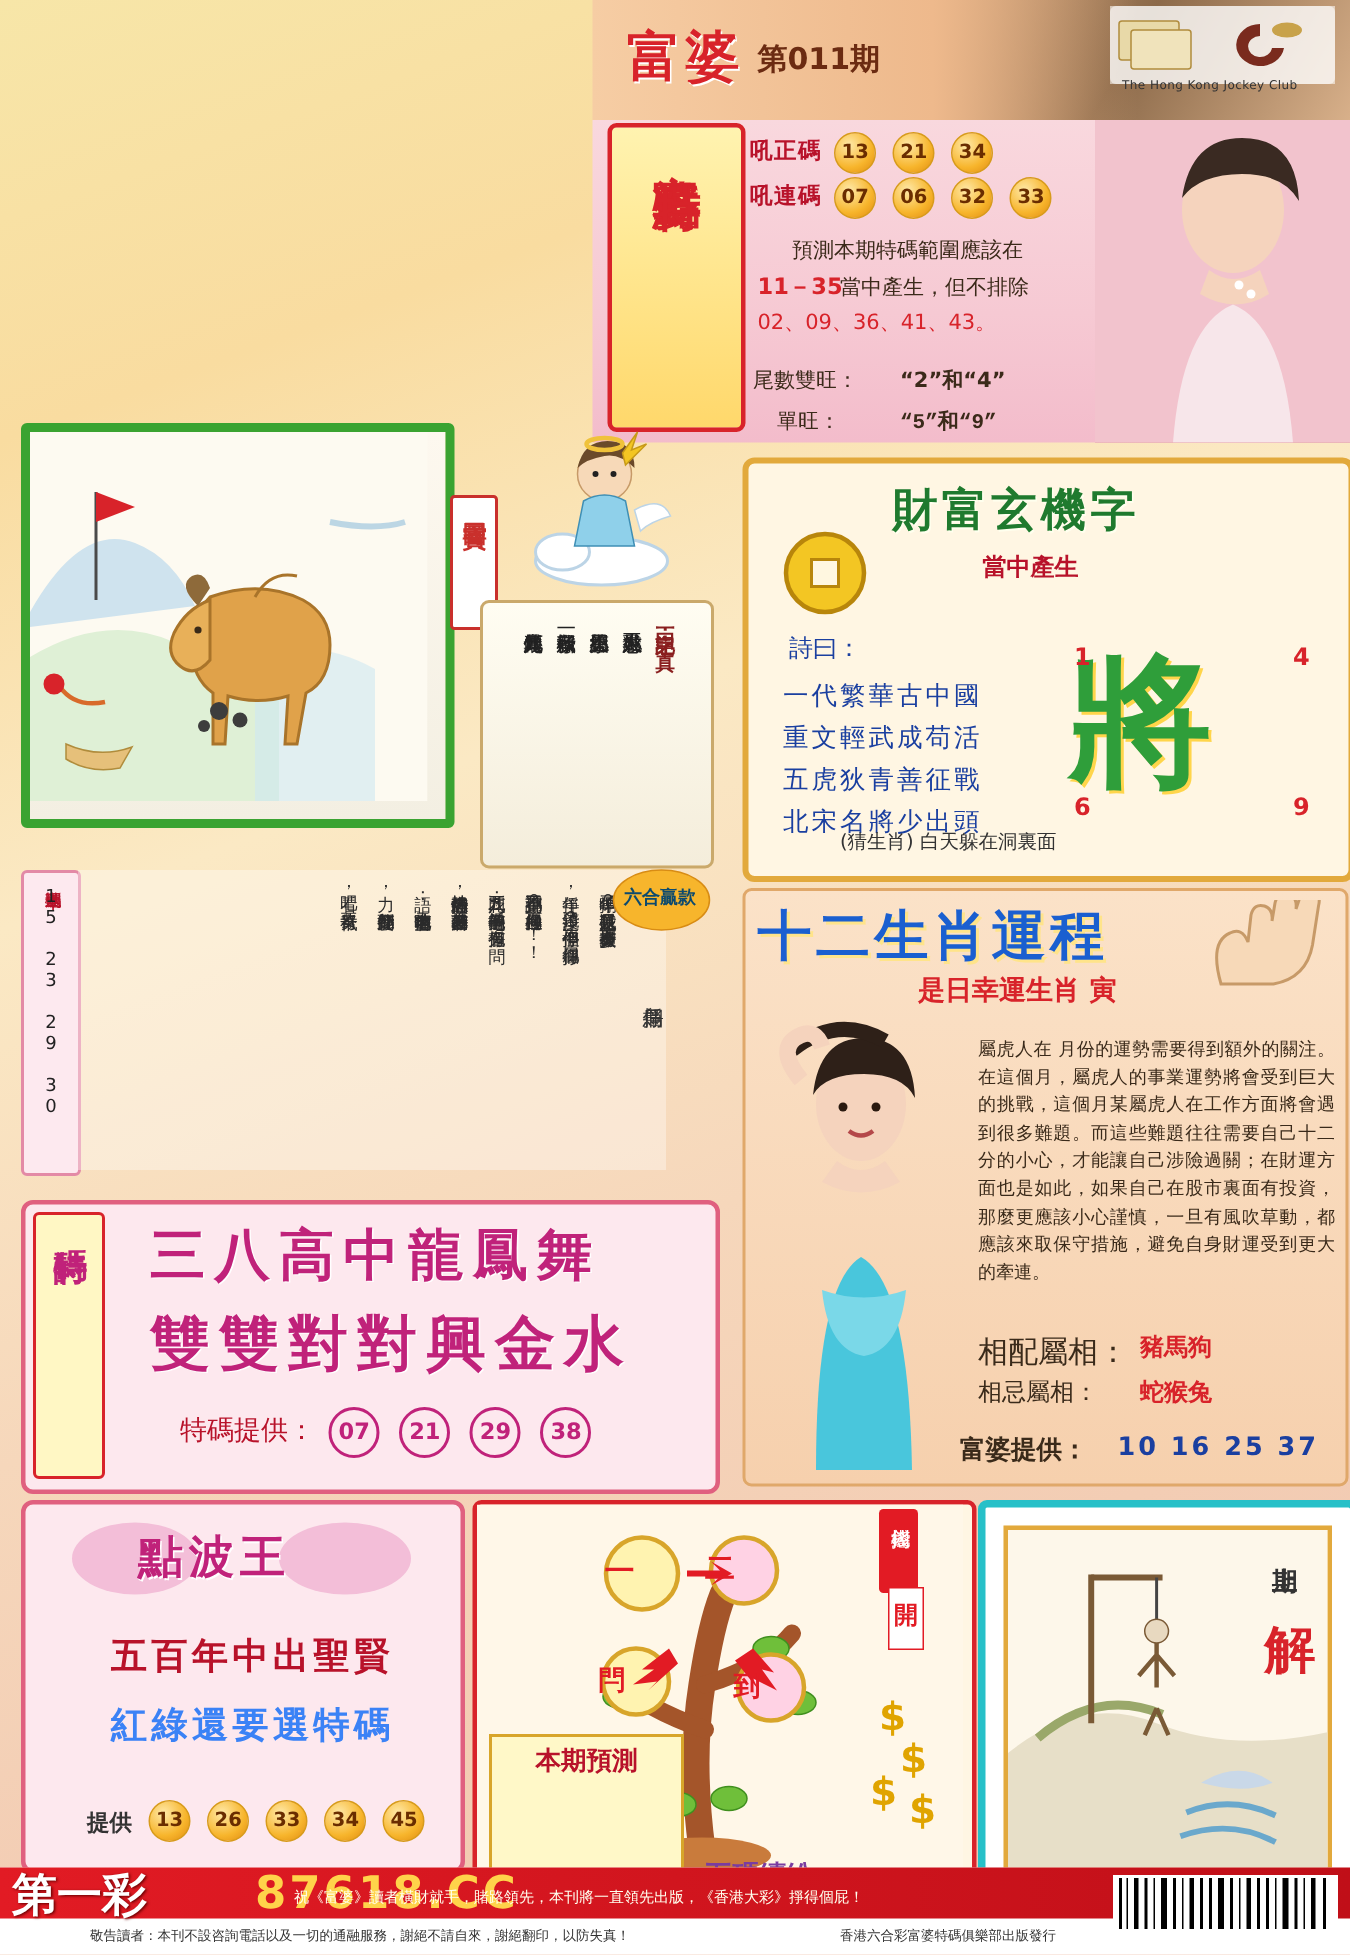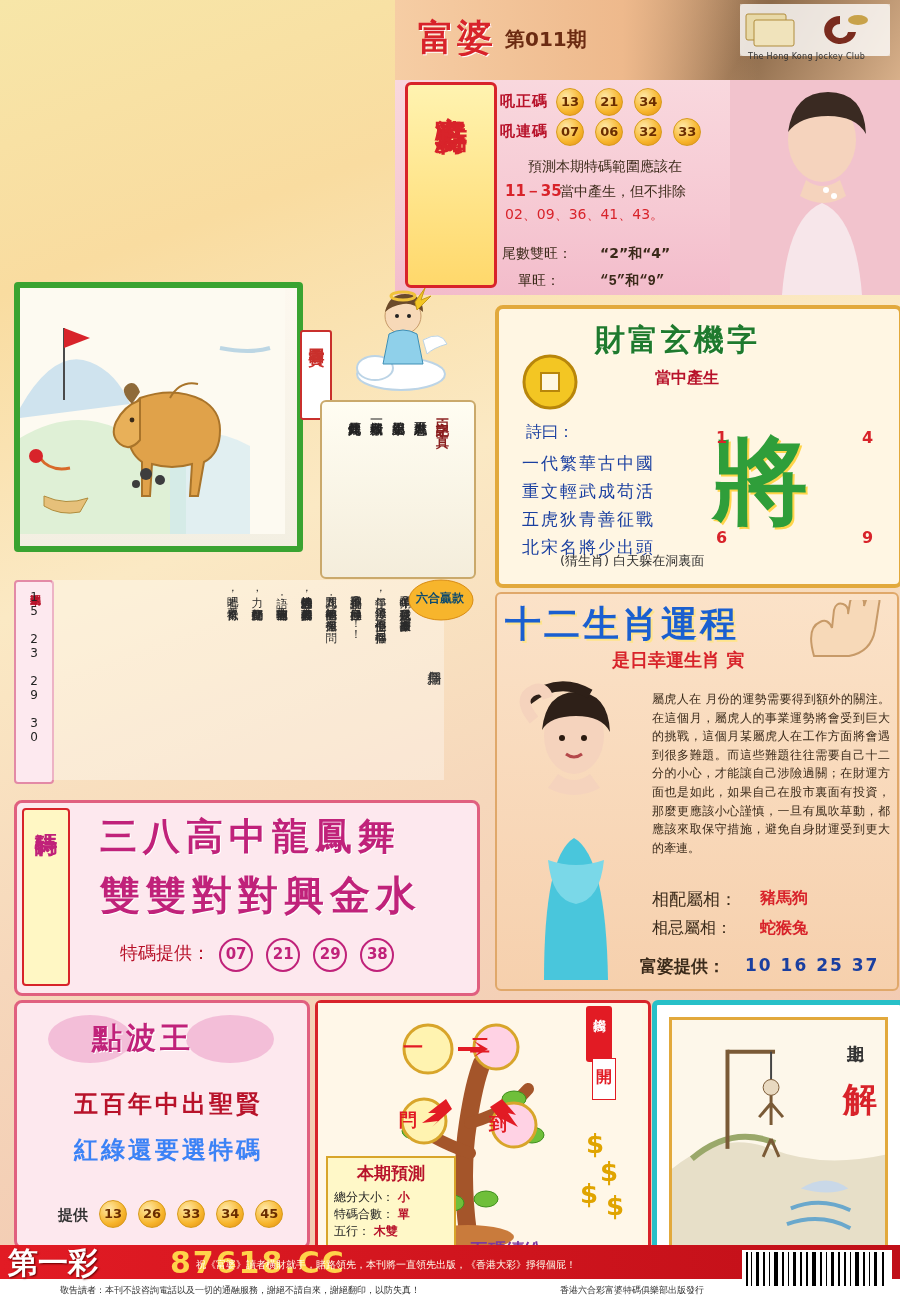--- a/index.html
+++ b/index.html
@@ -291,34 +291,20 @@
 <div class="abs" style="left:403px;top:1034px;font-size:20px;font-weight:bold;color:#e21b24;">一</div>
 <div class="abs" style="left:470px;top:1032px;font-size:20px;font-weight:bold;color:#e21b24;">二</div>
 <div class="abs" style="left:399px;top:1108px;font-size:18px;font-weight:bold;color:#e21b24;">閂</div>
 <div class="abs" style="left:489px;top:1112px;font-size:18px;font-weight:bold;color:#e21b24;">到</div>
 <div class="abs" style="left:592px;top:1058px;width:22px;height:40px;background:#fff;border:1px solid #e21b24;">
   <div style="font-size:16px;font-weight:bold;color:#e21b24;text-align:center;margin-top:8px;">開</div>
 </div>
 
 <div class="abs" style="left:326px;top:1156px;width:126px;height:92px;background:#fff8c8;border:2px solid #d8a52a;">
   <div style="font-size:17px;font-weight:bold;color:#b8122a;text-align:center;margin-top:4px;">本期預測</div>
-  <div style="margin:4px 0 0 6px;font-size:12px;color:#222;">
-    <div>
-      <span>總分大小：</span>
-      <span style="color:#b8122a;font-weight:bold;">小</span>
-    </div>
-    <div>
-      <span>特碼合數：</span>
-      <span style="color:#b8122a;font-weight:bold;">單</span>
-    </div>
-    <div>
-      <span>五行：</span>
-      <span style="color:#b8122a;font-weight:bold;">木雙</span>
-    </div>
-  </div>
 </div>
 <div class="abs" style="left:470px;top:1238px;font-size:18px;font-weight:bold;color:#7a3ca0;">五碼續紛</div>
 
 <div class="abs" id="xuanji"></div>
 <div class="abs" style="left:520px;top:352px;">
   <svg width="60" height="60" viewBox="0 0 60 60">
     <circle cx="30" cy="30" r="26" fill="#f3c623" stroke="#b8860b" stroke-width="3"></circle>
     <rect x="21" y="21" width="18" height="18" fill="#fff7e0" stroke="#b8860b" stroke-width="2"></rect>
   </svg>
 </div>
@@ -352,21 +338,21 @@
     <path d="M46 300 q0-124 30-142 q32 18 34 142z" fill="#49c6dc"></path>
     <path d="M50 180 q28 10 56 0 q-4 40-28 44 q-24-4-28-44z" fill="#7ad8e8"></path>
     <path d="M60 94 q16 12 32 0 l10 14 q-26 14-52 0z" fill="#f5d3bd"></path>
     <path d="M36 40 q-18-22 0-30 q10-4 14 8" stroke="#f5d3bd" stroke-width="11" fill="none"></path>
     <circle cx="64" cy="58" r="3" fill="#2a1a10"></circle>
       <circle cx="86" cy="58" r="3" fill="#2a1a10"></circle>
     <path d="M68 74 q8 6 16 0" stroke="#b4484a" stroke-width="3" fill="none"></path>
   </svg>
 </div>
 <div class="abs" style="left:652px;top:690px;width:238px;font-size:12px;line-height:1.55;color:#3a2a1a;text-align:justify;">屬虎人在 月份的運勢需要得到額外的關注。在這個月，屬虎人的事業運勢將會受到巨大的挑戰，這個月某屬虎人在工作方面將會遇到很多難題。而這些難題往往需要自己十二分的小心，才能讓自己涉險過關；在財運方面也是如此，如果自己在股市裏面有投資，那麼更應該小心謹慎，一旦有風吹草動，都應該來取保守措施，避免自身財運受到更大的牽連。</div>
-<div class="abs" style="left:652px;top:888px;font-size:17px;color:#3a2a1a;">相配屬相：</div>
+<div class="abs" style="left:652px;top:888px;font-size:20px;color:#3a2a1a;">相配屬相：</div>
 <div class="abs" style="left:760px;top:888px;font-size:16px;font-weight:bold;color:#d8232a;">豬馬狗</div>
 <div class="abs" style="left:652px;top:918px;font-size:16px;color:#3a2a1a;">相忌屬相：</div>
 <div class="abs" style="left:760px;top:918px;font-size:16px;font-weight:bold;color:#d8232a;">蛇猴兔</div>
 <div class="abs" style="left:640px;top:955px;font-size:17px;font-weight:bold;color:#3a2a1a;">富婆提供：</div>
 <div class="abs" style="left:745px;top:955px;font-size:17px;font-weight:bold;color:#1a3fa0;letter-spacing:2px;">10  16  25  37</div>
 
 <div class="abs" id="lastissue">
   <div class="abs" id="lastinner">
     <svg width="100%" height="100%" viewBox="0 0 215 227" preserveAspectRatio="none">
       <rect width="215" height="227" fill="#fdf7ea"></rect>

